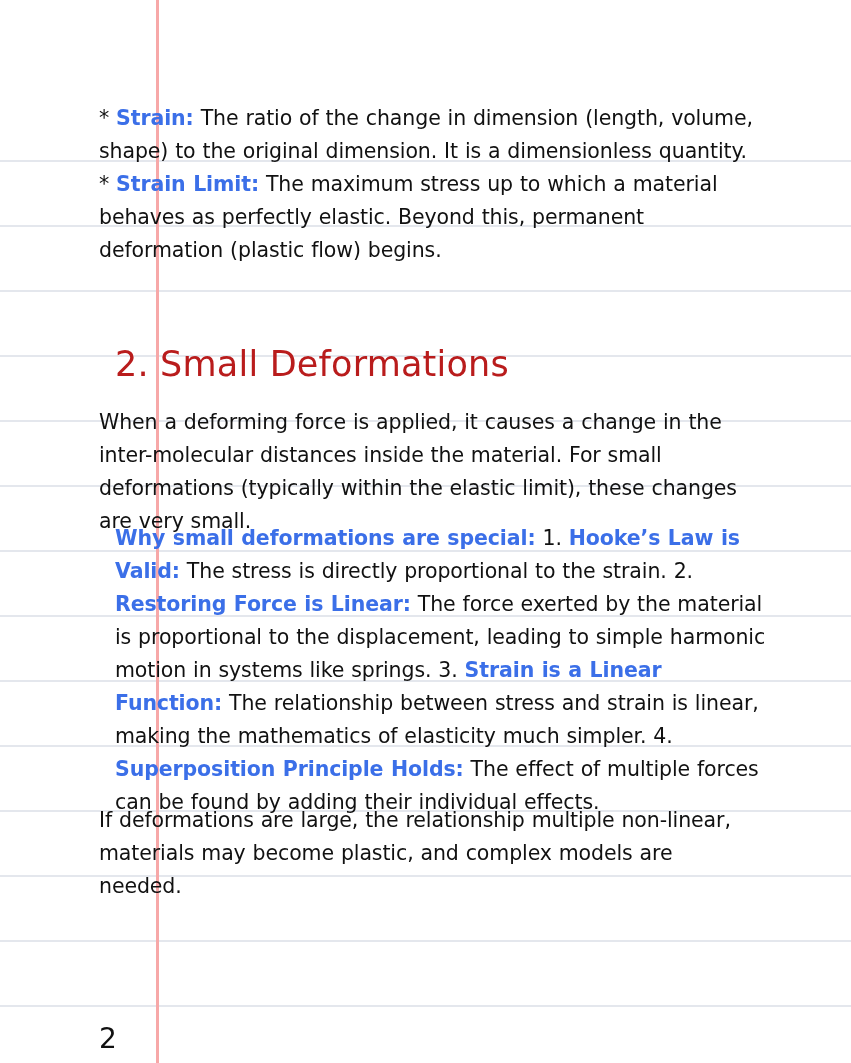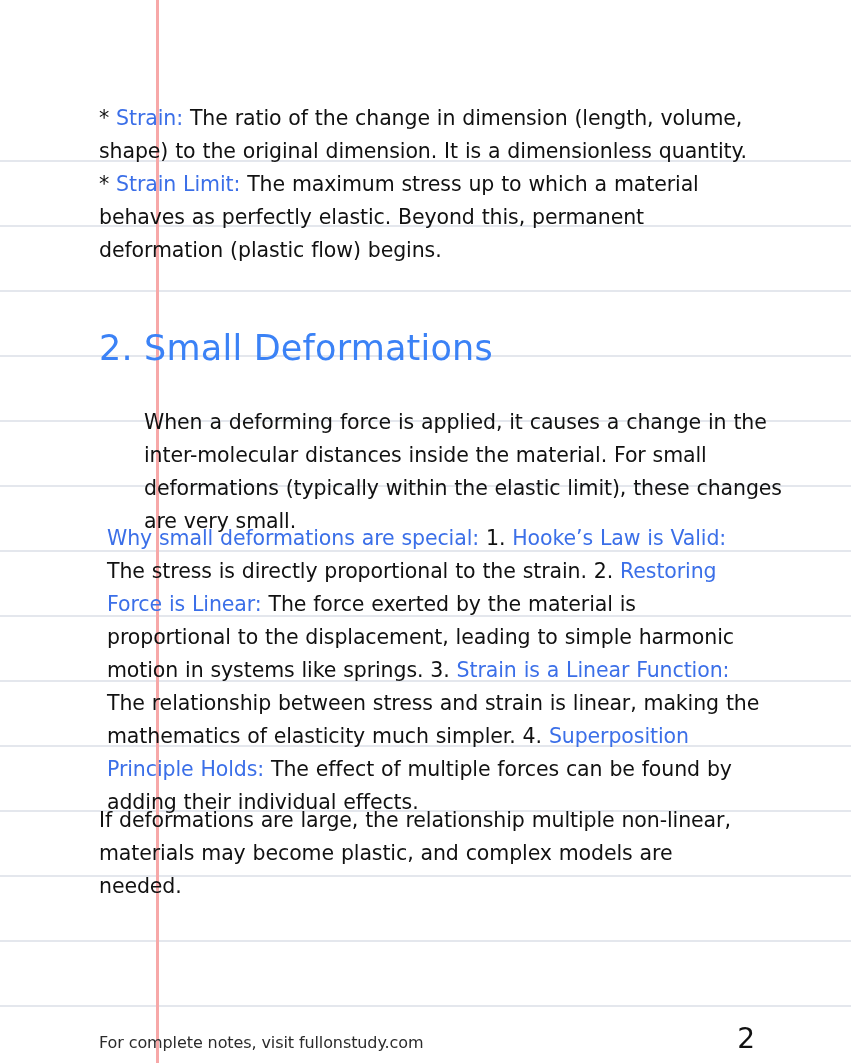--- a/index.html
+++ b/index.html
@@ -59,37 +59,38 @@
     line-height: 33px;
     color: #111111;
     letter-spacing: -0.1px;
     margin: 0;
     text-align: left;
     word-spacing: 0.5px;
   }
 
   .blue {
     color: #3b6fe8;
+    font-weight: bold;
   }
 
   .heading {
     font-family: "DejaVu Sans", sans-serif;
     font-size: 35px;
     line-height: 42px;
-    color: #3b82f6;
+    color: #b91c1c;
     font-weight: 400;
     letter-spacing: 0.2px;
-    margin: 0;
+    margin: 16px;
   }
 
   
   .block-intro   { position: absolute; top: 102px;  left: 0; width: 656px; }
   .block-heading { position: absolute; top: 327px;  left: 0; width: 656px; }
-  .block-p1      { position: absolute; top: 406px;  left: 0; width: 656px; margin-left: 45px; }
-  .block-p2      { position: absolute; top: 522px;  left: 8px; width: 656px; }
+  .block-p1      { position: absolute; top: 406px;  left: 0; width: 656px; }
+  .block-p2      { position: absolute; top: 522px;  left: 16px; width: 656px; }
   .block-p3      { position: absolute; top: 804px;  left: 0; width: 656px; }
 
   
   .footer {
     position: absolute;
     left: 99px;
     top: 1025px;
     width: 656px;
     z-index: 2;
     display: flex;
@@ -151,17 +152,16 @@
       <p class="para"><span class="blue">Why small deformations are special:</span><span> 1. </span><span class="blue">Hooke’s Law is Valid:</span><span> The stress is directly proportional to the strain. 2. </span><span class="blue">Restoring Force is Linear:</span><span> The force exerted by the material is proportional to the displacement, leading to simple harmonic motion in systems like springs. 3. </span><span class="blue">Strain is a Linear Function:</span><span> The relationship between stress and strain is linear, making the mathematics of elasticity much simpler.  4.  </span><span class="blue">Superposition Principle Holds:</span><span> The effect of multiple forces can be found by adding their individual effects.</span></p>
     </div>
 
     <div class="block-p3">
       <p class="para">If deformations are large, the relationship multiple non-linear, materials may become plastic, and complex models are needed.</p>
     </div>
 
   </div>
 
   <div class="footer">
-    <span class="footer-note">For complete notes, visit fullonstudy.com</span>
     <span class="page-number">2</span>
   </div>
 
 </div>
 
 </body></html>

